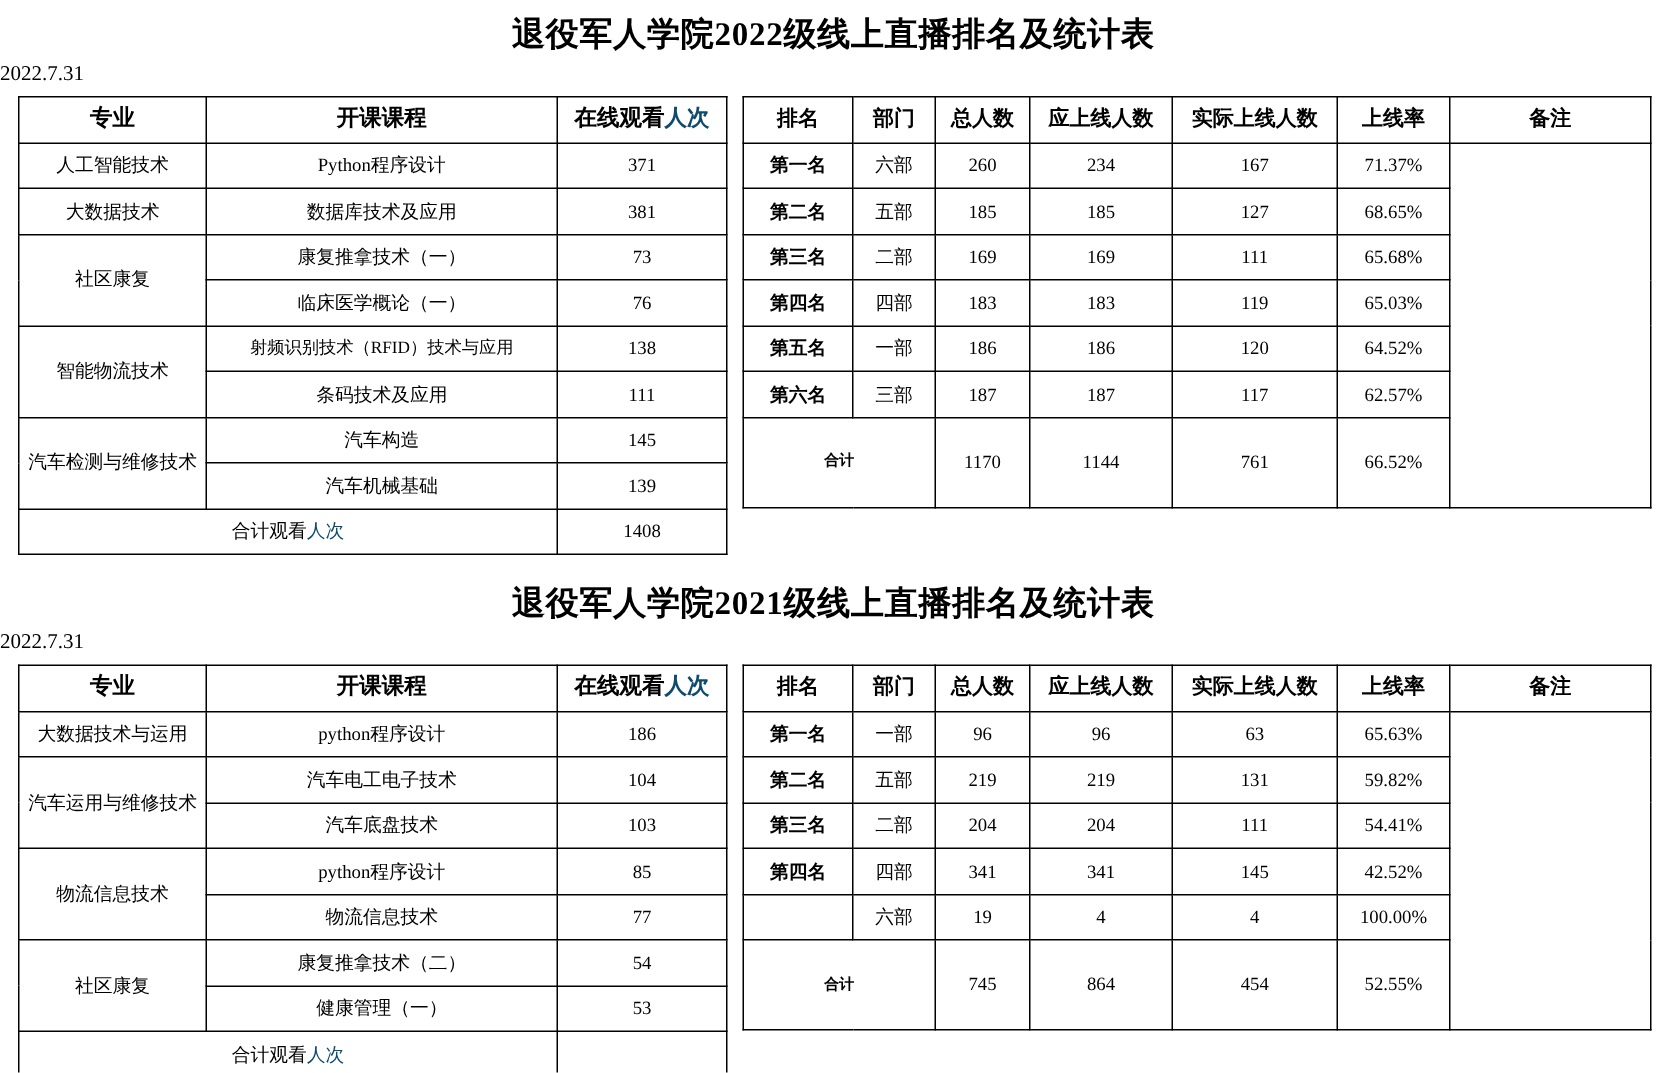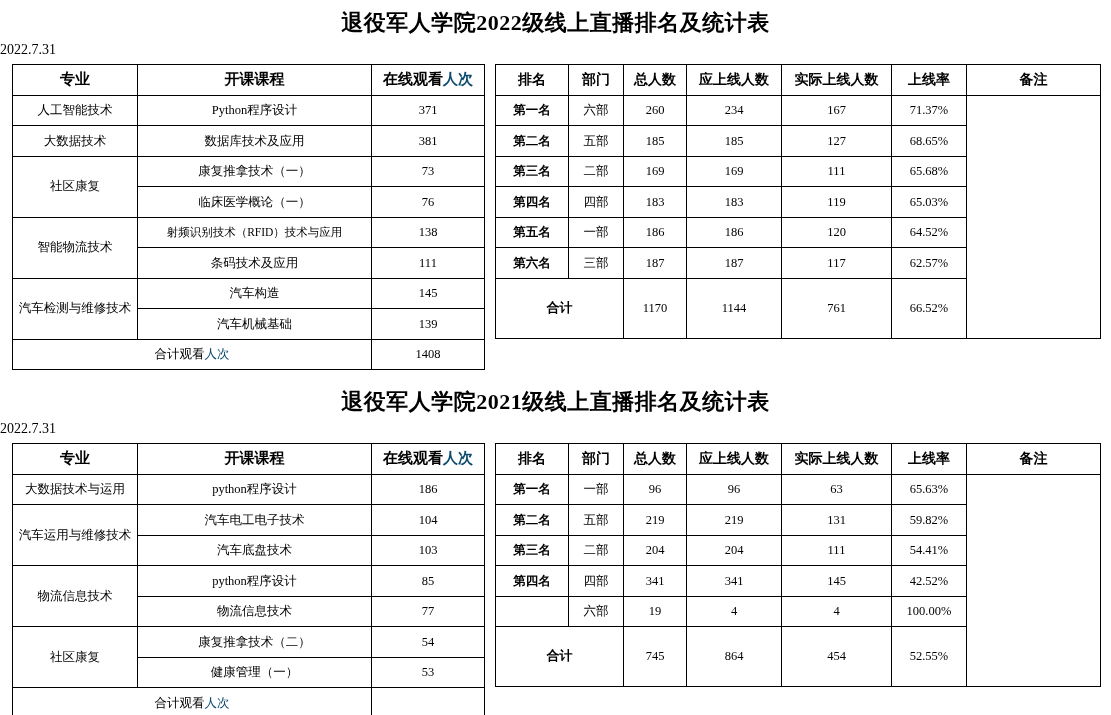--- a/index.html
+++ b/index.html
@@ -73,21 +73,21 @@
   .left-table .hdr td { font-size: 15px; }
   .right-table .hdr td { font-size: 14px; }
 
   .left-table { width: 472px; }
   .right-table { width: 605px; }
 
   .left-table td { height: 29.5px; }
   .right-table td { height: 29.5px; }
 
   .rank-cell { font-weight: bold; }
-  .total-cell { font-weight: bold; font-size: 13px; }
+  .total-cell { font-weight: bold; font-size: 10px; }
   .major-cell { font-size: 12.5px; margin-top: 36px; }
   .course-cell { font-size: 12.5px; }
   .red { color: #0c4a6e; }
   .sum-label { font-size: 12.5px; }
 
   .small-course { font-size: 11.5px; }
 </style>
 </head>
 <body>
 

